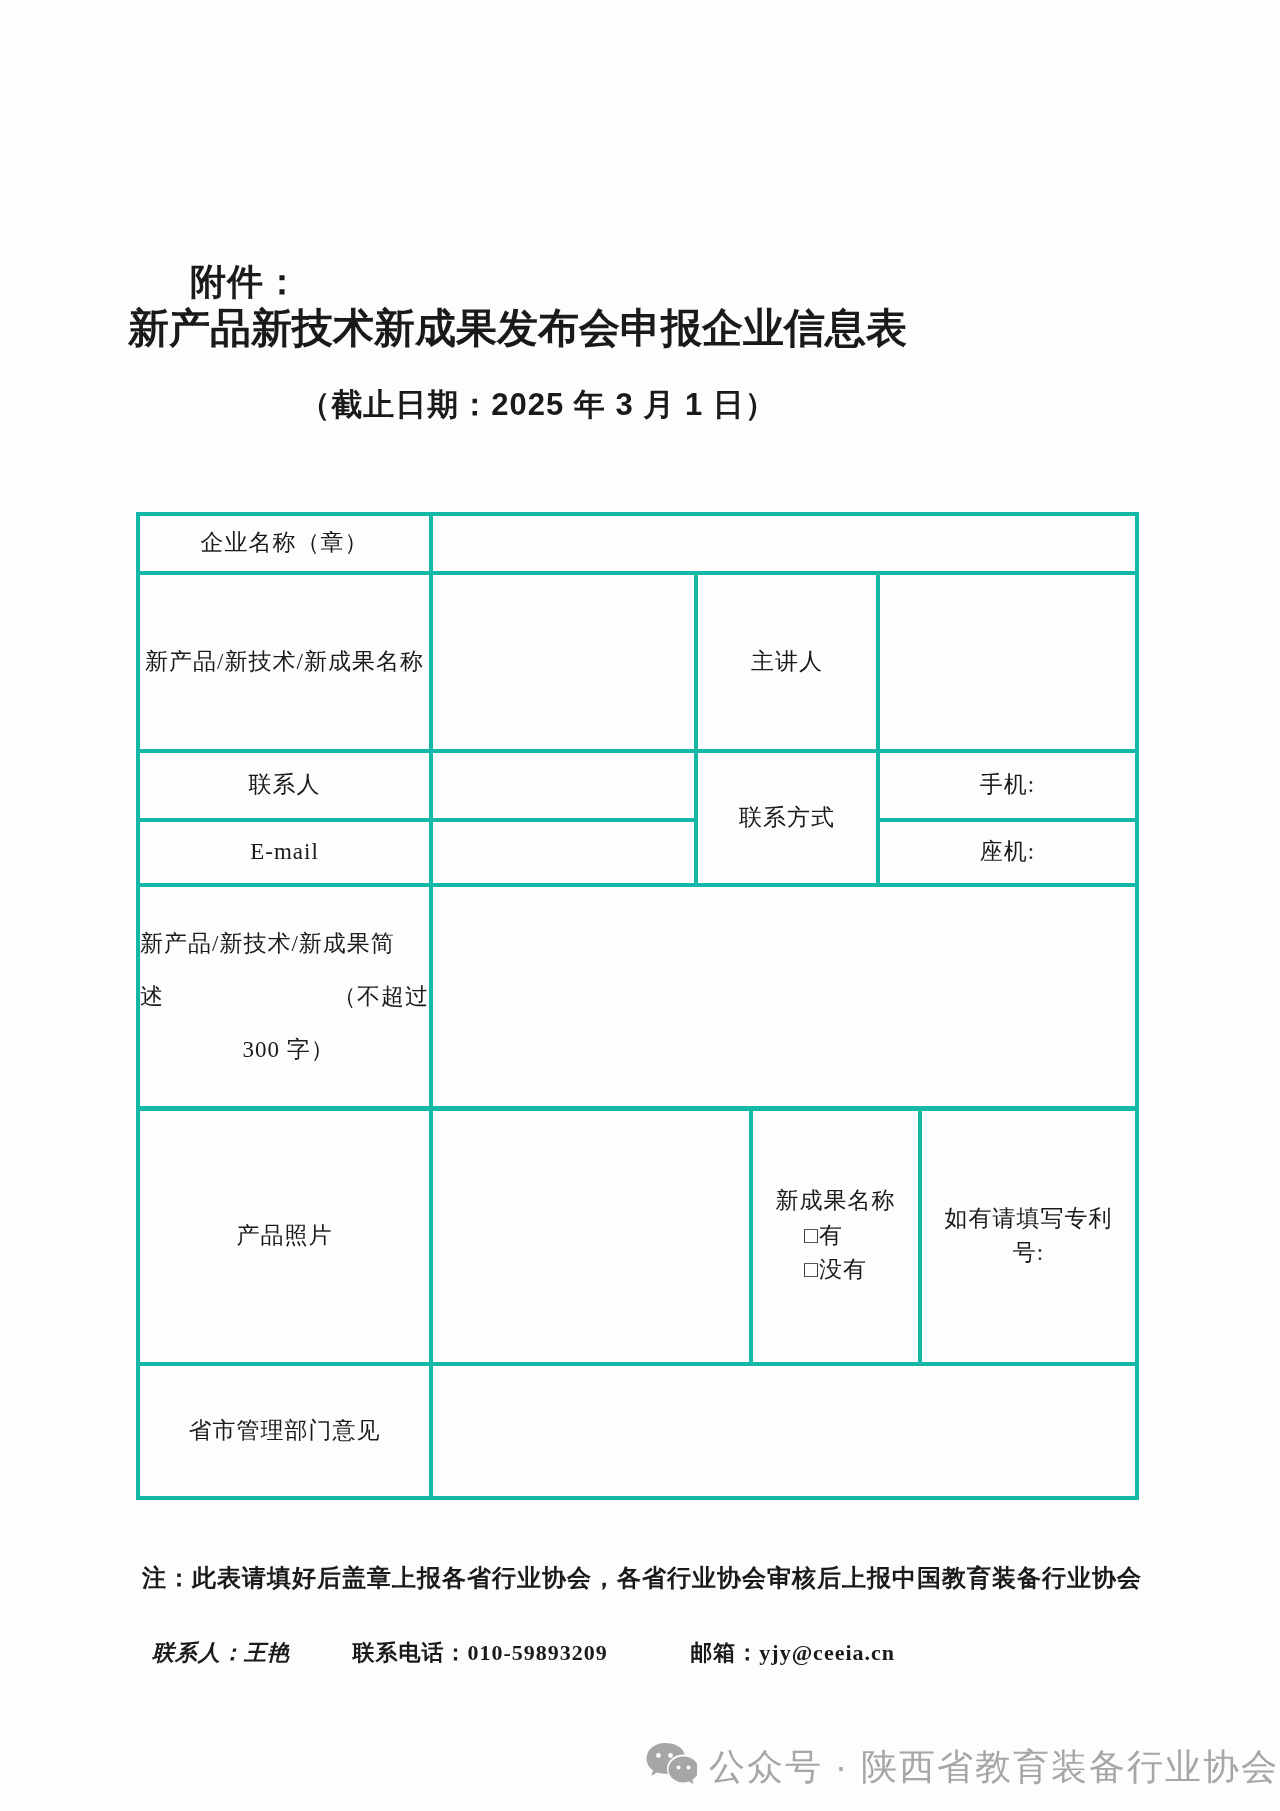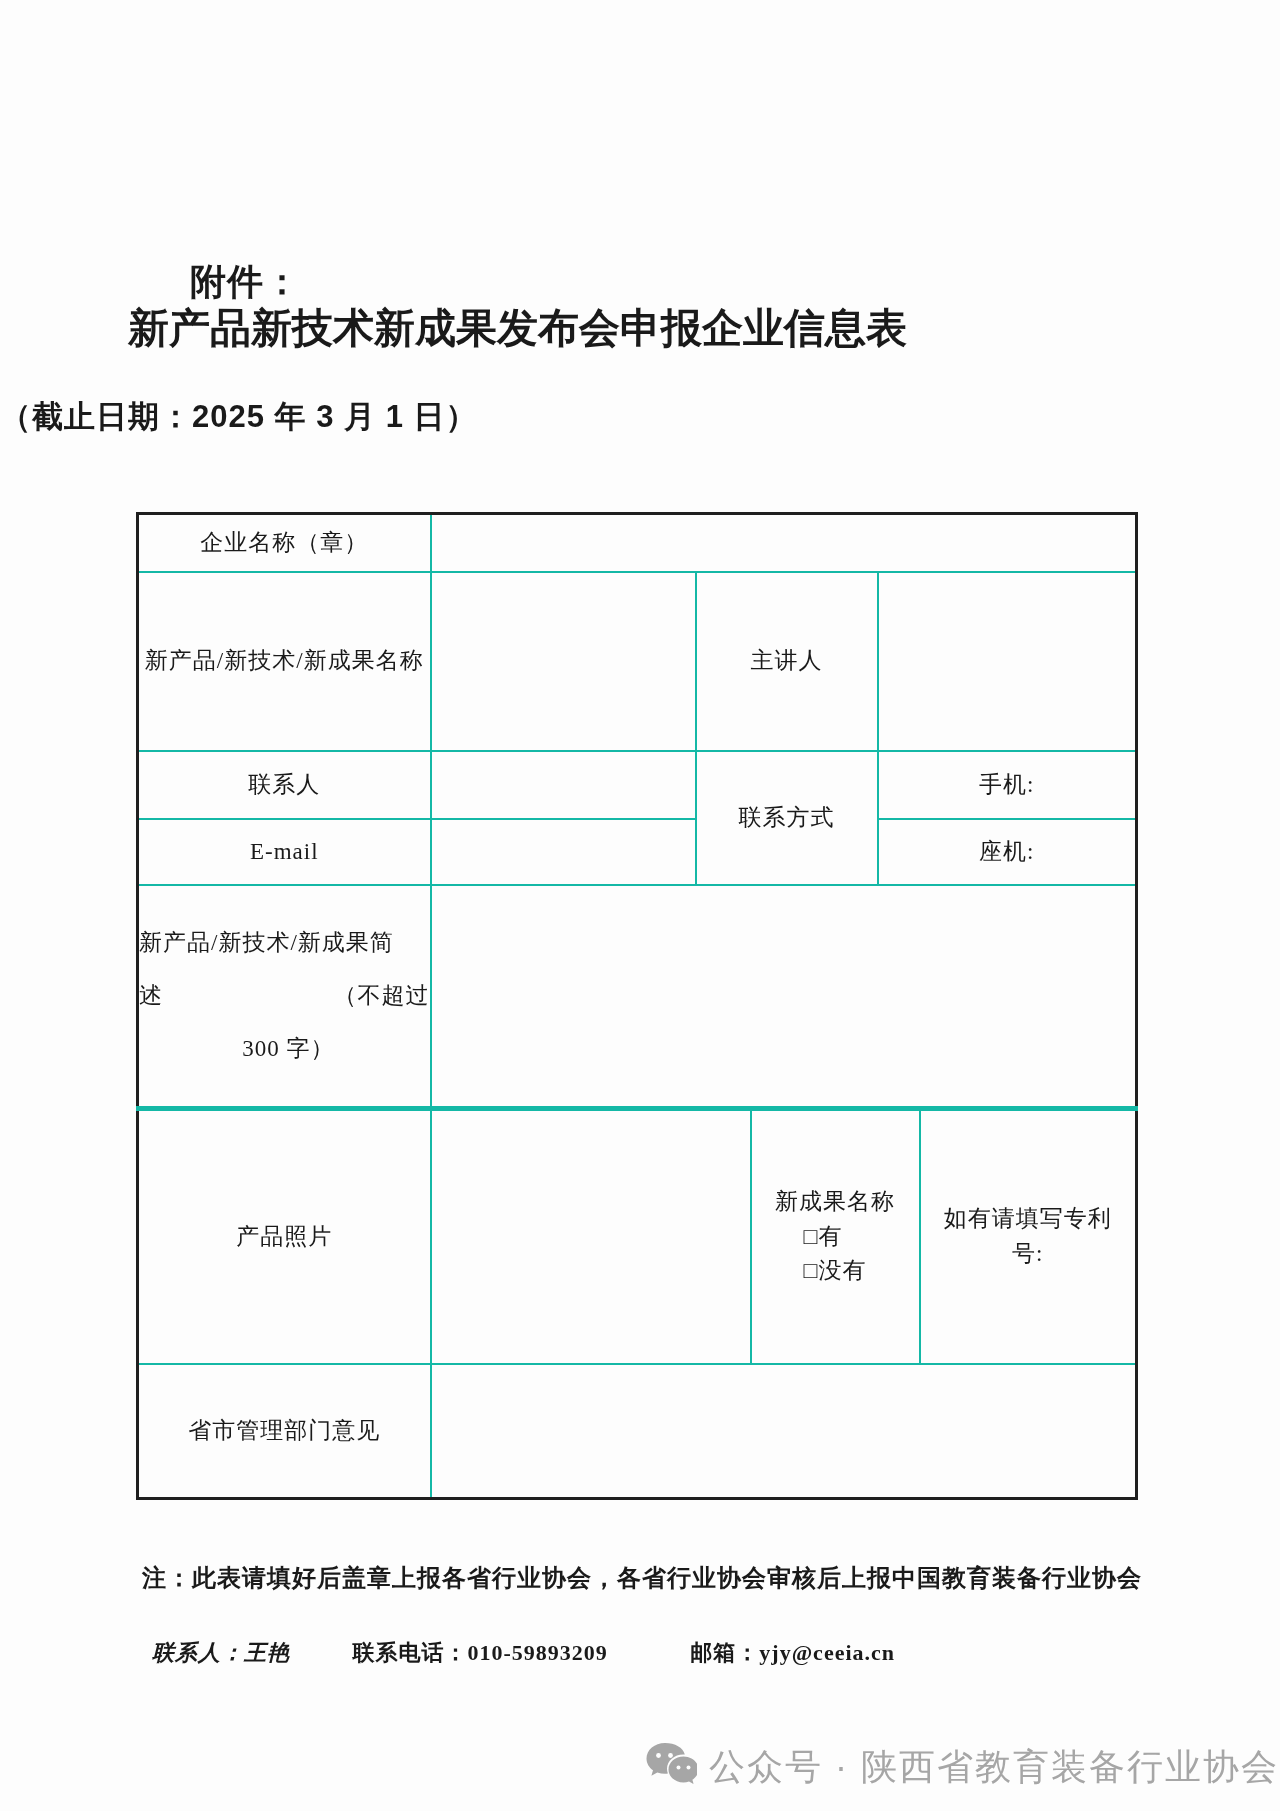--- a/index.html
+++ b/index.html
@@ -18,34 +18,35 @@
     font-family:"Liberation Sans", sans-serif;
     font-weight:bold; font-size:36px; letter-spacing:1px;margin-top:44px;
   }
   .title {
     position:absolute; left:0; top:301px; width:1035px; margin:0;
     text-align:center;
     font-family:"Liberation Sans", sans-serif;
     font-weight:bold; font-size:41px; letter-spacing:0px;
   }
   .subtitle {
-    position:absolute; left:0; top:396px; width:1076px;
+    position:absolute; left:0; top:384px; width:1076px;
+    text-align:center;
     font-family:"Liberation Sans", sans-serif;
     font-weight:bold; font-size:31px; letter-spacing:1px;
   }
 
   table.form-table {
     position:absolute; left:136px; top:512px;
     width:999px; height:988px;
     border-collapse:collapse; table-layout:fixed;
     border:3px solid #1f1f1f;
     font-size:23px; letter-spacing:1px;
   }
   table.form-table td {
-    border:2px solid #14b8a6;
+    border:4px solid #14b8a6;
     text-align:center; vertical-align:middle;
     padding:0; line-height:1.5;
   }
   tr.r1 { height:56px; }
   tr.r2 { height:170px; }
   tr.r3 { height:65px; }
   tr.r4 { height:62px; }
   tr.r5 { height:213px; }
   tr.r6 { height:243px; }
   tr.r7 { height:128px; }

